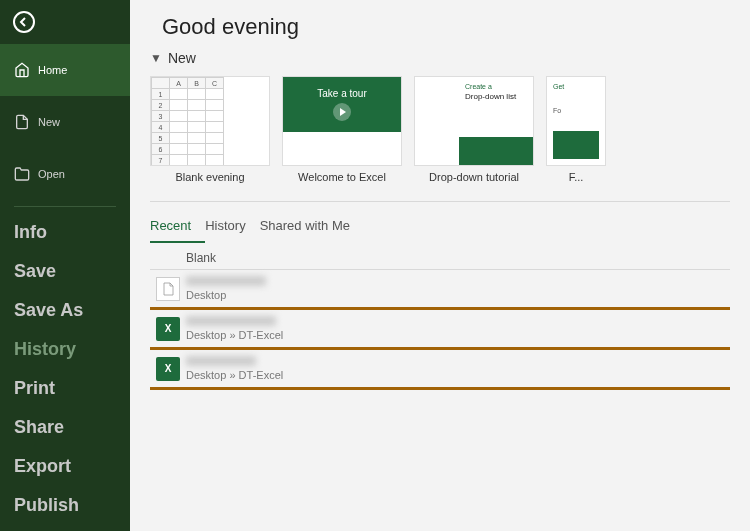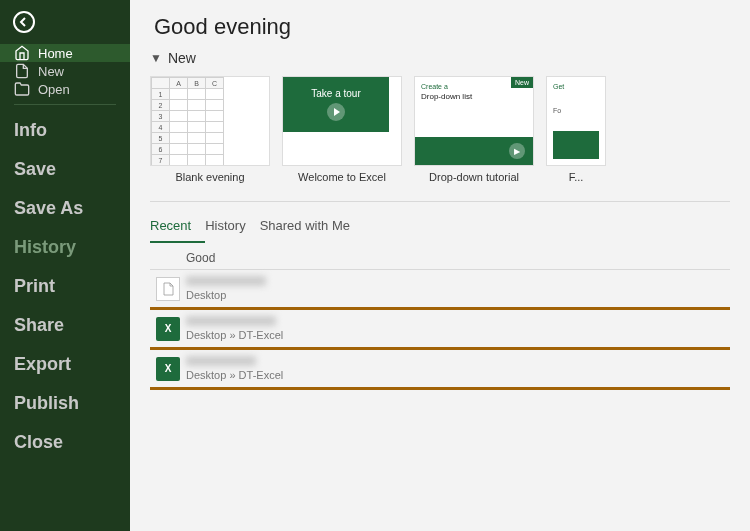--- a/index.html
+++ b/index.html
@@ -19,24 +19,24 @@
       align-items: center;
       padding: 10px 12px;
       cursor: pointer;
       color: #fff;
     }
     .sidebar-back svg { width: 24px; height: 24px; }
     .sidebar-nav-item {
       display: flex;
       align-items: center;
       gap: 8px;
-      padding: 1px 14px;
+      padding: 18px 14px;
       color: #d4d4d4;
       cursor: pointer;
-      font-size: 13px;
+      font-size: 11px;
       white-space: nowrap;
       text-align: right;
     }
     .sidebar-nav-item.active {
       background: #2d5a2d;
       color: #fff;
     }
     .sidebar-nav-item svg { width: 16px; height: 16px; flex-shrink: 0; }
     .sidebar-divider {
       border: none;
@@ -53,21 +53,21 @@
     .sidebar-text-item.disabled { color: #7a9a7a; cursor: default; }
 
     
     .main {
       flex: 1;
       background: #f3f3f3;
       overflow-y: auto;
       height: 531px;
     }
     .main-header {
-      padding: 14px 20px 10px 24px;
+      padding: 14px 20px 10px 32px;
       font-size: 22px;
       font-weight: 300;
       color: #222;
     }
 
     
     .new-section {
       padding: 0 20px 10px 20px;
     }
     .new-section-header {
@@ -102,21 +102,21 @@
     }
     .template-thumb.blank {
       background: #fff;
       display: flex;
       align-items: flex-start;
       justify-content: flex-start;
     }
     .template-thumb.welcome {
       background: #fff;
       display: flex;
-      flex-direction: row;
+      flex-direction: column;
       align-items: flex-start;
     }
     .template-thumb.dropdown {
       background: #fff;
     }
     .template-thumb.formula {
       background: #fff;
     }
     .template-label {
       font-size: 11px;
@@ -196,20 +196,21 @@
       color: #555;
     }
 
     
     .dropdown-thumb-inner {
       width: 100%;
       height: 100%;
       background: #fff;
       padding: 6px;
       position: relative;
+      margin-left: 44px;
     }
     .dropdown-thumb-inner .dt-title {
       font-size: 7px;
       color: #1e6b3c;
       margin-bottom: 2px;
     }
     .dropdown-thumb-inner .dt-text {
       font-size: 8px;
       color: #222;
       margin-bottom: 4px;
@@ -524,21 +525,21 @@
 
   <div class="tabs-row">
     <div class="tab-item active">Recent</div>
     <div class="tab-item">History</div>
     <div class="tab-item">Shared with Me</div>
   </div>
 
   <div class="files-table">
     <div class="files-table-header">
       <div class="col-icon"></div>
-      <div class="col-name">Good</div>
+      <div class="col-name">Blank</div>
     </div>
 
     <div class="file-row">
       <div class="file-icon">
         <div class="file-doc-icon">
           <svg viewBox="0 0 12 14" width="12" height="14">
             <path d="M2,1 L8,1 L11,4 L11,13 L2,13 Z" stroke="#999" stroke-width="0.8" fill="#fff"></path>
             <path d="M8,1 L8,4 L11,4" stroke="#999" stroke-width="0.8" fill="none"></path>
           </svg>
         </div>

